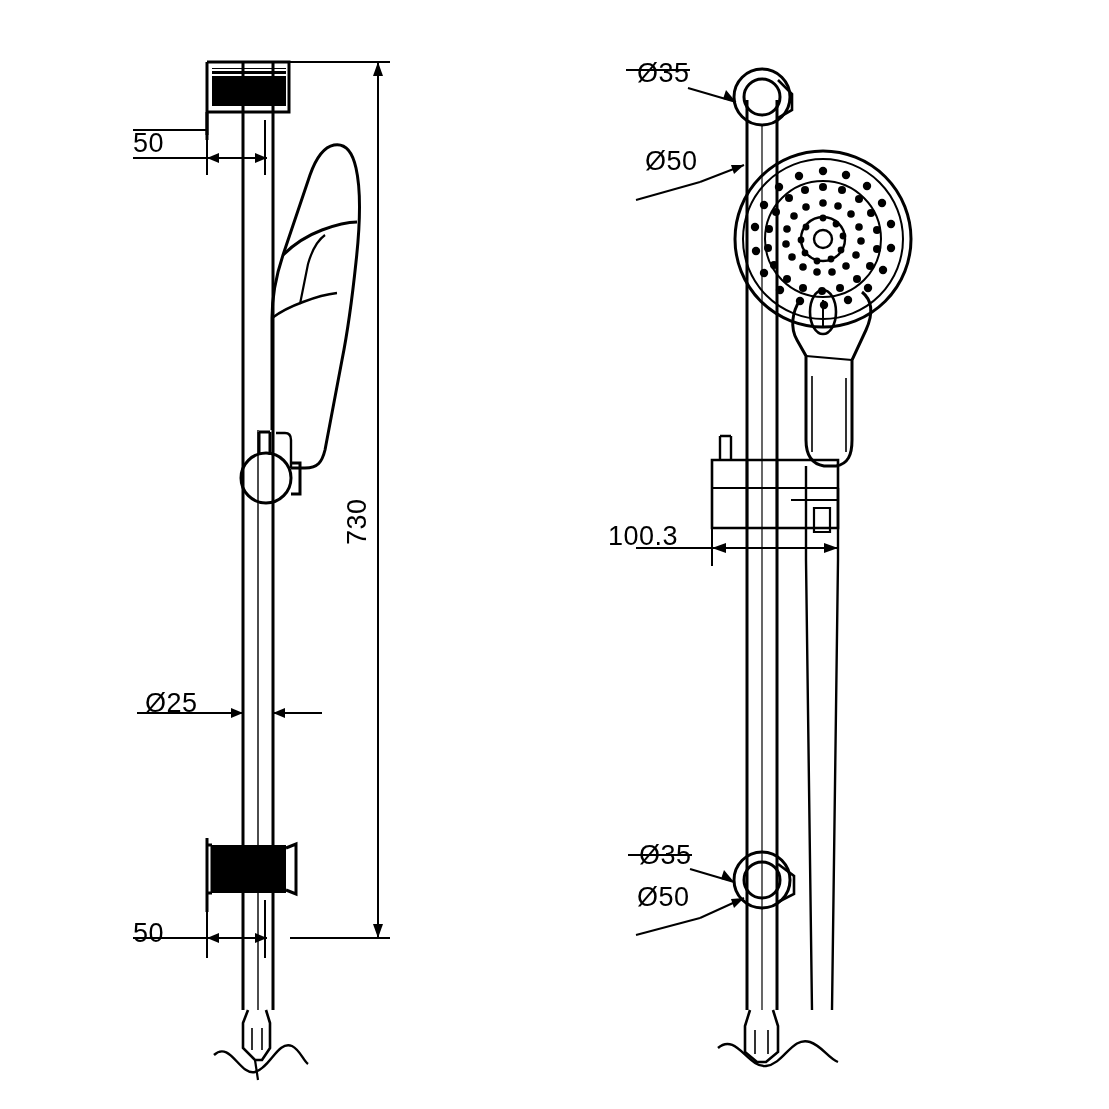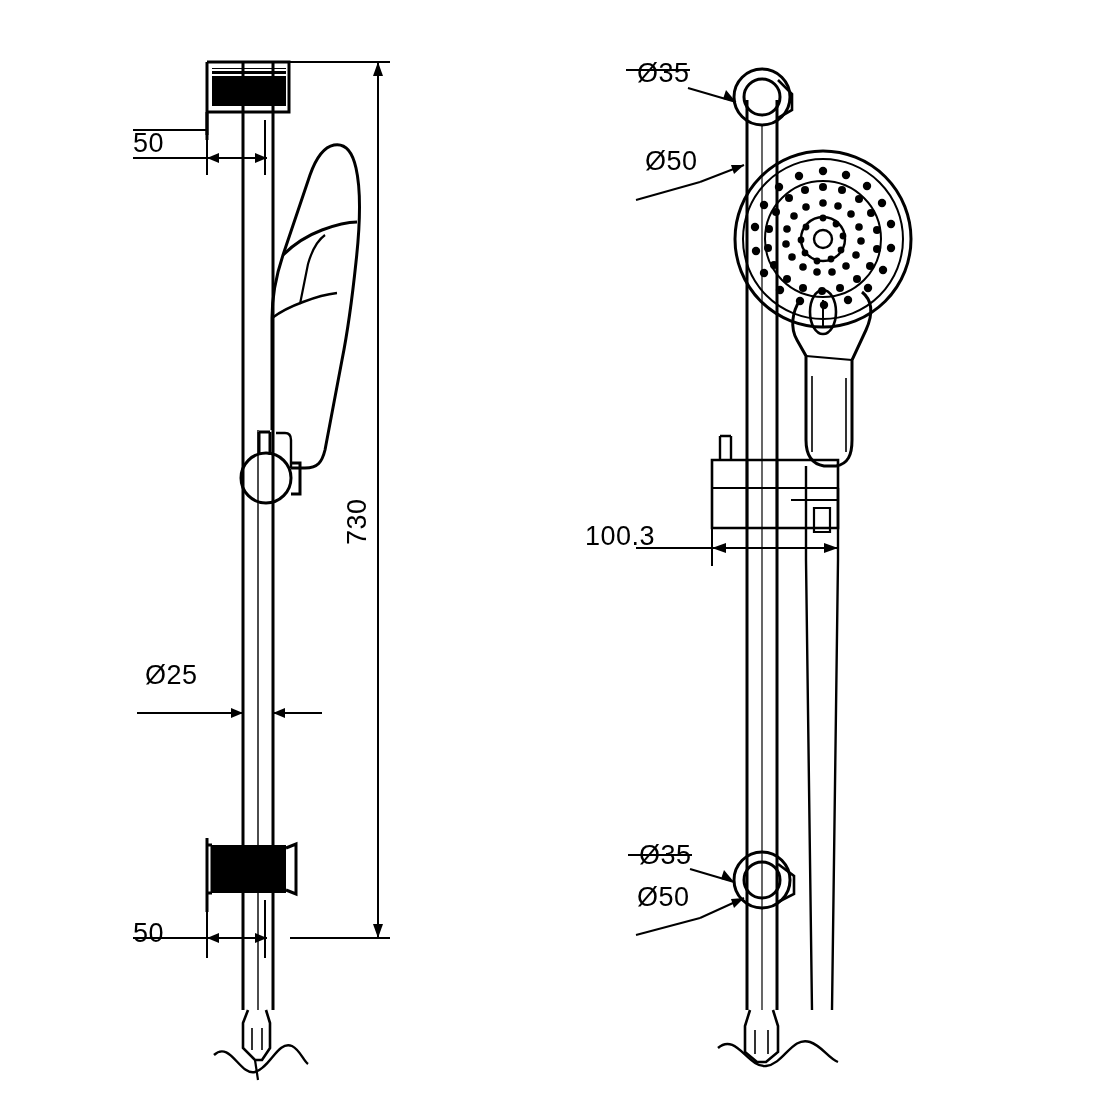--- a/index.html
+++ b/index.html
@@ -273,25 +273,25 @@
       <line x1="838" y1="505" x2="838" y2="566"></line>
     </g>
   </g>
 </svg>
 </div>
 
 <div class="dim-label" style="left:133px; top:128px;">50</div>
 
 <div class="dim-label" style="left:133px; top:918px;">50</div>
 
-<div class="dim-label" style="left:145px; top:660px;">Ø25</div>
+<div class="dim-label" style="left:145px; top:688px;">Ø25</div>
 
 <div class="dim-label vertical" style="left:342px; top:545px;">730</div>
 
 <div class="dim-label" style="left:637px; top:58px;">Ø35</div>
 
 <div class="dim-label" style="left:645px; top:146px;">Ø50</div>
 
 <div class="dim-label" style="left:639px; top:840px;">Ø35</div>
 
 <div class="dim-label" style="left:637px; top:882px;">Ø50</div>
 
-<div class="dim-label" style="left:585px; top:521px;">100.3</div>
+<div class="dim-label" style="left:608px; top:521px;">100.3</div>
 
 </body></html>

